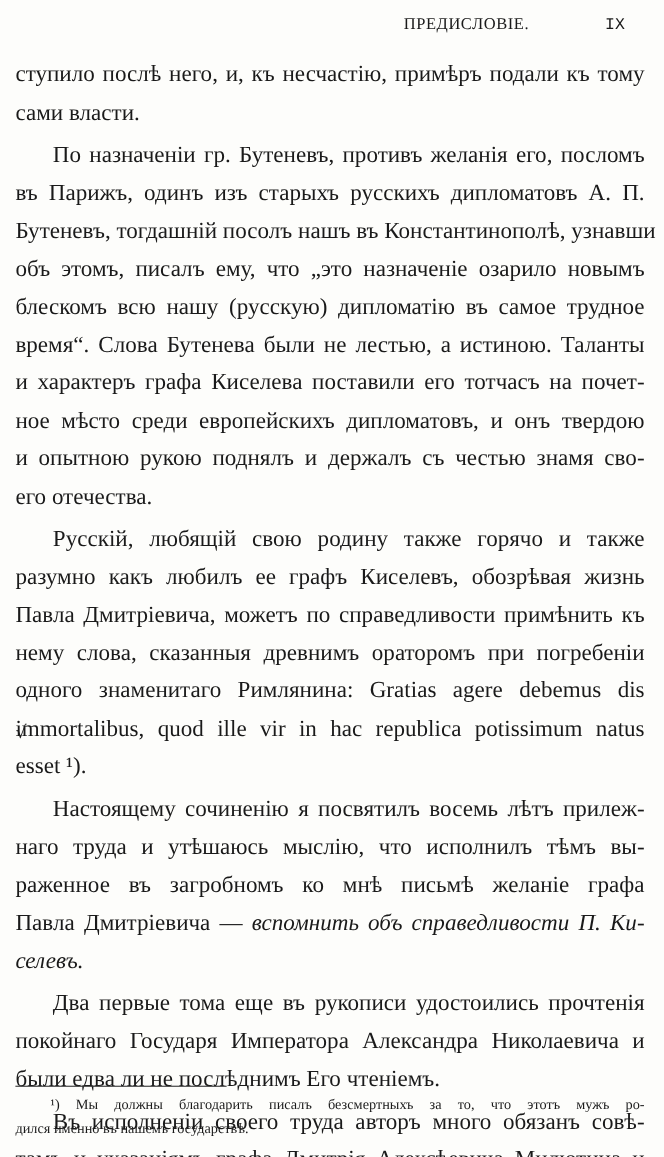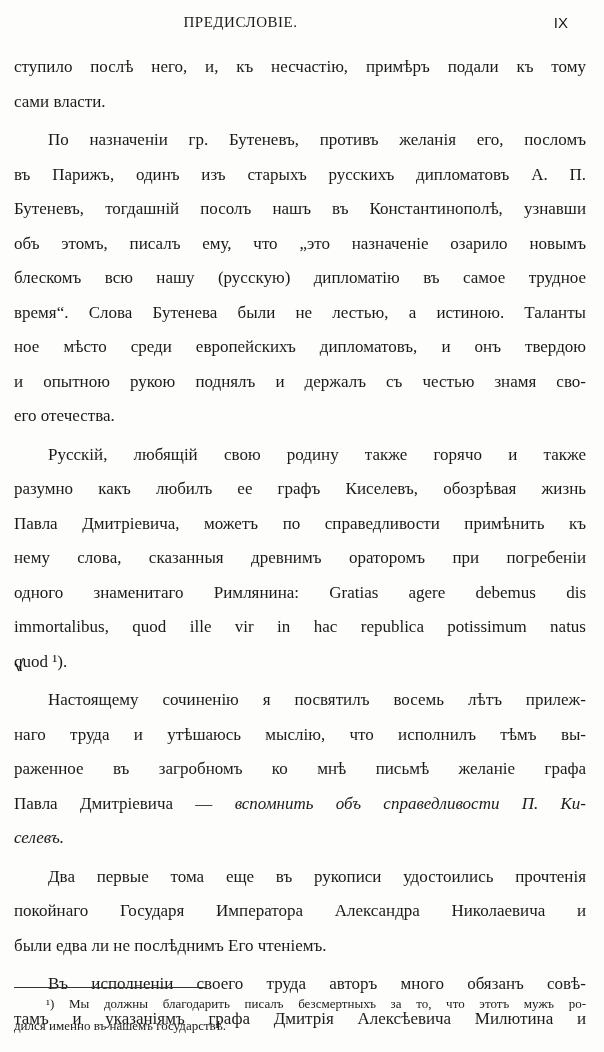--- a/index.html
+++ b/index.html
@@ -27,44 +27,44 @@
       position: absolute;
       top: 10px;
       left: 0;
       width: 604px;
       height: 24px;
     }
     .running-title {
       position: absolute;
       left: 0;
       width: 481px;
-      text-align: center;
+      text-align: right;
       font-size: 15px;
       letter-spacing: 0.5px;
       top: 4px;
       font-family: "Liberation Serif", serif;
     }
     .page-number {
       position: absolute;
       right: 36px;
       top: 4px;
       font-size: 15px;
-      font-family: Liberation Sans, sans-serif;
+      font-family: Liberation Mono, monospace;
     }
     .text-block {
       position: absolute;
       left: 14px;
       top: 50px;
       width: 572px;
     }
     .line {
       display: block;
       height: 34.5px;
       line-height: 34.5px;
-      font-size: 17px;
+      font-size: 21px;
       white-space: nowrap;
       text-align: justify;
       text-align-last: justify;
       font-family: "Liberation Serif", serif;
     }
     .line.last {
       text-align-last: left;
     }
     .line.indent {
       padding-left: 34px;
@@ -129,34 +129,35 @@
     </div>
     <div class="para-gap"></div>
 
     <div>
       <span class="line indent">По назначеніи гр. Бутеневъ, противъ желанія его, посломъ</span>
       <span class="line">въ Парижъ, одинъ изъ старыхъ русскихъ дипломатовъ А. П.</span>
       <span class="line">Бутеневъ, тогдашній посолъ нашъ въ Константинополѣ, узнавши</span>
       <span class="line">объ этомъ, писалъ ему, что „это назначеніе озарило новымъ</span>
       <span class="line">блескомъ всю нашу (русскую) дипломатію въ самое трудное</span>
       <span class="line">время“. Слова Бутенева были не лестью, а истиною. Таланты</span>
+      <span class="line">и характеръ графа Киселева поставили его тотчасъ на почет-</span>
       <span class="line">ное мѣсто среди европейскихъ дипломатовъ, и онъ твердою</span>
       <span class="line">и опытною рукою поднялъ и держалъ съ честью знамя сво-</span>
       <span class="line last">его отечества.</span>
     </div>
     <div class="para-gap"></div>
 
     <div>
       <span class="line indent">Русскій, любящій свою родину также горячо и также</span>
       <span class="line">разумно какъ любилъ ее графъ Киселевъ, обозрѣвая жизнь</span>
       <span class="line">Павла Дмитріевича, можетъ по справедливости примѣнить къ</span>
       <span class="line">нему слова, сказанныя древнимъ ораторомъ при погребеніи</span>
       <span class="line">одного знаменитаго Римлянина: Gratias agere debemus dis</span>
       <span class="line">immortalibus, quod ille vir in hac republica potissimum natus</span>
-      <span class="line last">quod ¹).</span>
+      <span class="line last">esset ¹).</span>
     </div>
     <div class="para-gap"></div>
 
     <div>
       <span class="line indent">Настоящему сочиненію я посвятилъ восемь лѣтъ прилеж-</span>
       <span class="line">наго труда и утѣшаюсь мыслію, что исполнилъ тѣмъ вы-</span>
       <span class="line">раженное въ загробномъ ко мнѣ письмѣ желаніе графа</span>
       <span class="line"><span>Павла Дмитріевича — </span><span class="italic">вспомнить объ справедливости П. Ки-</span></span>
       <span class="line last italic">селевъ.</span>
     </div>

